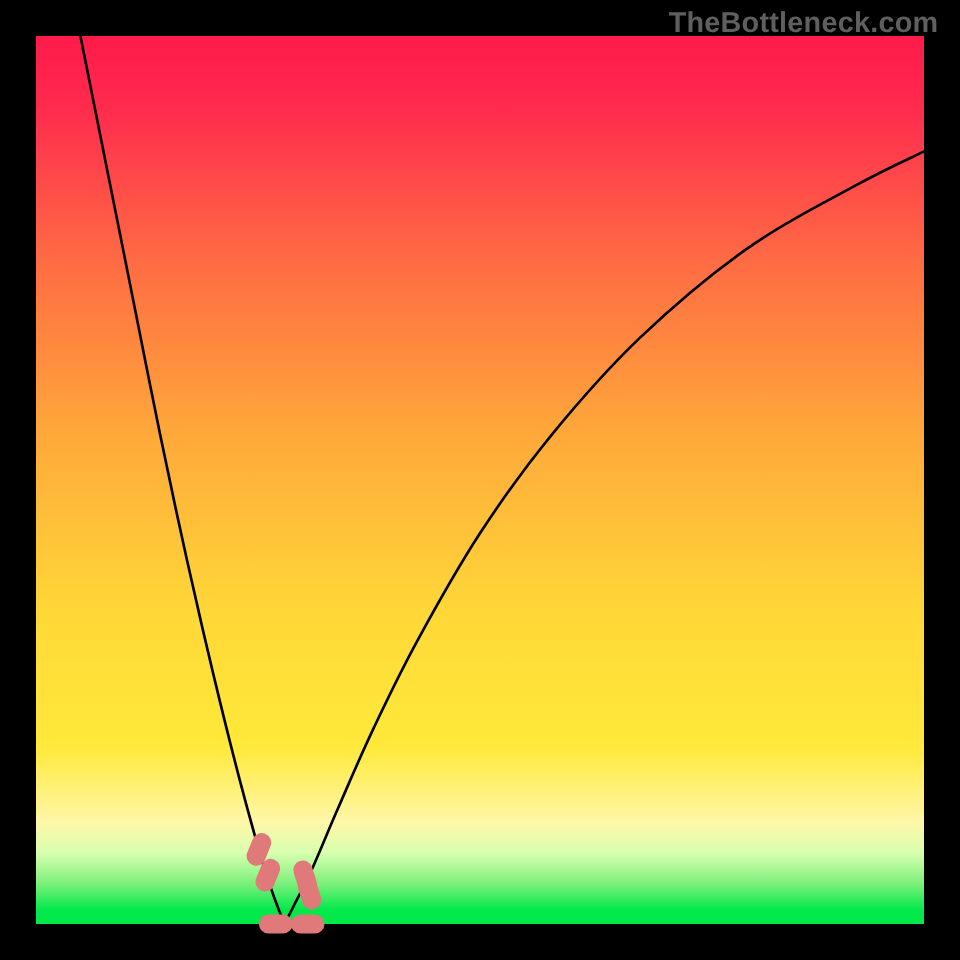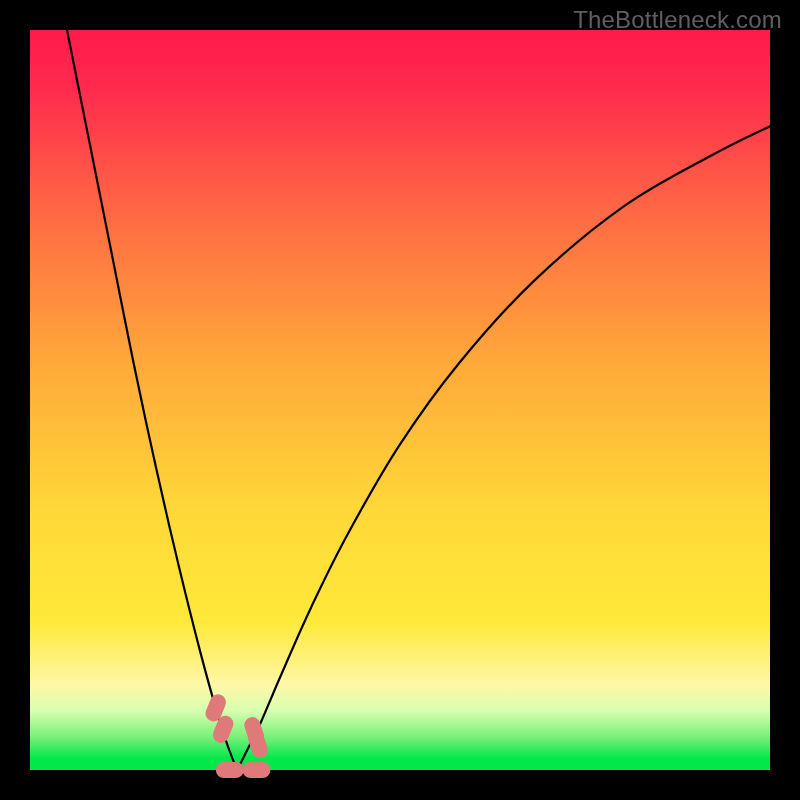--- a/index.html
+++ b/index.html
@@ -17,21 +17,21 @@
     left: 0;
     width: 800px;
     height: 800px;
   }
   .watermark {
     position: absolute;
     top: 6px;
     right: 18px;
     font-family: Arial, Helvetica, sans-serif;
     font-size: 24px;
-    font-weight: 400;
+    font-weight: 700;
     color: #5f5f5f;
     letter-spacing: 0.2px;
   }
 </style>
 </head>
 <body>
 
 <svg class="frame" viewBox="0 0 800 800" xmlns="http://www.w3.org/2000/svg">
   <defs>
     <linearGradient id="bg-grad" x1="0" y1="0" x2="0" y2="1">

